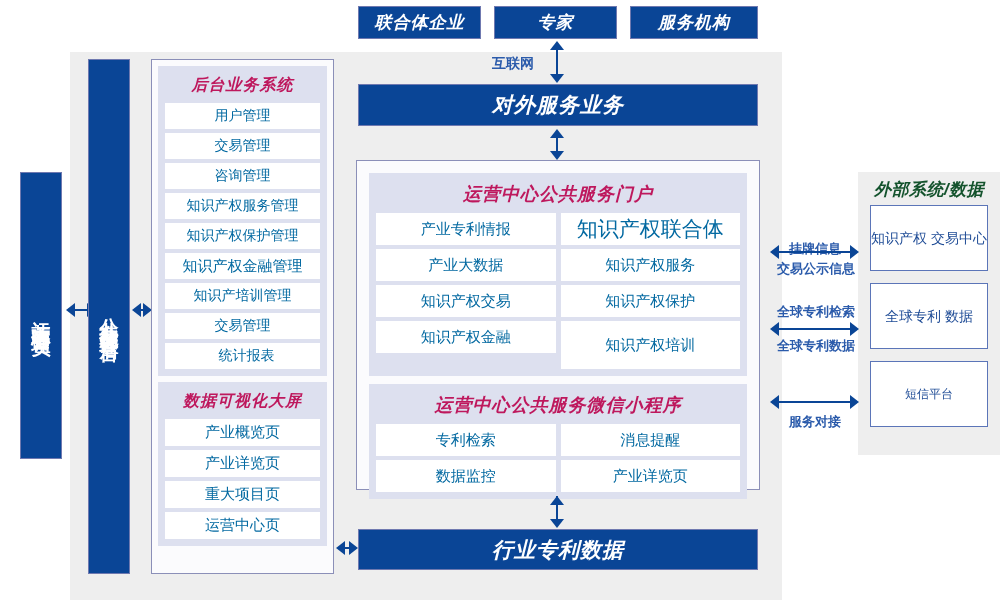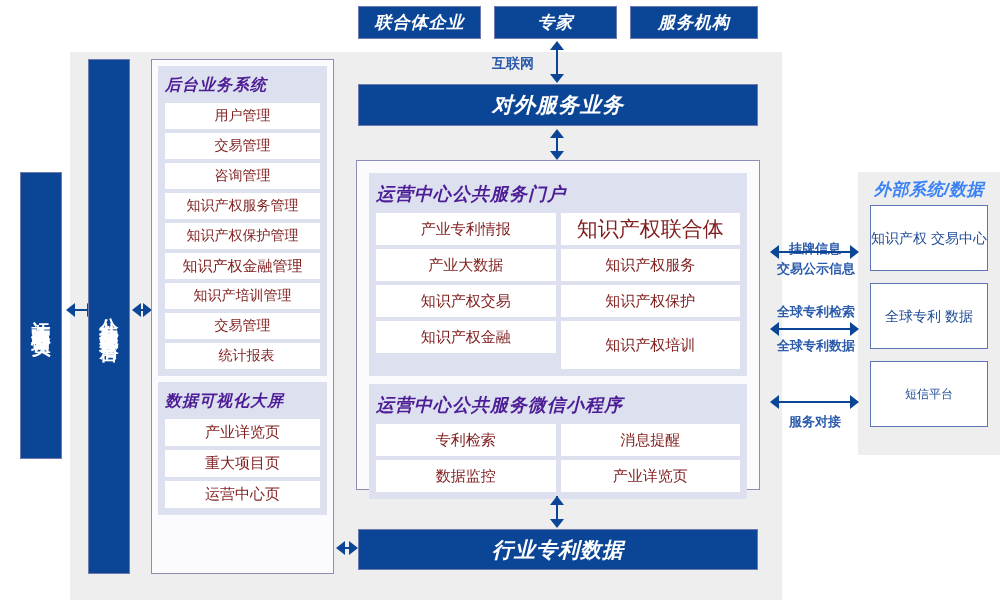--- a/index.html
+++ b/index.html
@@ -41,47 +41,48 @@
     background:#fbfbfd;
     border:1px solid #8b8fb8;
   }
 
   
   .lav{
     background:#dde0ef;
     padding:4px 7px 7px 7px;
   }
   .lav .grp-title{
-    color:#4c1d95;
+    color:#be185d;
     font-weight:bold;
     font-style:italic;
+    text-align:center;
     letter-spacing:1px;
     padding:5px 0 7px 0;
   }
   .cellgrid{display:flex;flex-direction:column;gap:4px;}
   .cellrow{display:flex;gap:5px;}
   .cell{
     background:#ffffff;
-    color:#7f1d1d;
+    color:#0369a1;
     display:flex;align-items:center;justify-content:center;
     text-align:center;
     flex:1 1 0;
   }
 
   
   .extbox{
     background:#ffffff;
     border:1px solid #5b75b8;
     color:#1f4c96;
     display:flex;align-items:center;justify-content:center;
     text-align:center;
     line-height:1.35;
   }
   .ext-title{
-    color:#3b82f6;font-weight:bold;font-style:italic;
+    color:#14532d;font-weight:bold;font-style:italic;
     text-align:center;letter-spacing:.5px;
   }
 
   
   .arrow-line-v{position:absolute;background:#0a4596;width:2px;}
   .arrow-line-h{position:absolute;background:#0a4596;height:2px;}
   .tri{position:absolute;width:0;height:0;}
   .tri.up{border-left:7px solid transparent;border-right:7px solid transparent;border-bottom:9px solid #0a4596;}
   .tri.down{border-left:7px solid transparent;border-right:7px solid transparent;border-top:9px solid #0a4596;}
   .tri.left{border-top:7px solid transparent;border-bottom:7px solid transparent;border-right:9px solid #0a4596;}
@@ -174,20 +175,23 @@
           <div class="cellrow">
             <div class="cell" style="height: 26px; font-size: 14px; padding-left: 8px;">统计报表</div>
           </div>
         </div>
     </div>
 
     <div class="lav">
       <div class="grp-title" style="font-size:16px;">数据可视化大屏</div>
       <div class="cellgrid" id="dataviz-items">
           <div class="cellrow">
+            <div class="cell" style="height: 27px; font-size: 15px;">产业概览页</div>
+          </div>
+          <div class="cellrow">
             <div class="cell" style="height: 27px; font-size: 15px;">产业详览页</div>
           </div>
           <div class="cellrow">
             <div class="cell" style="height: 27px; font-size: 15px;">重大项目页</div>
           </div>
           <div class="cellrow">
             <div class="cell" style="height: 27px; font-size: 15px;">运营中心页</div>
           </div>
         </div>
     </div>

